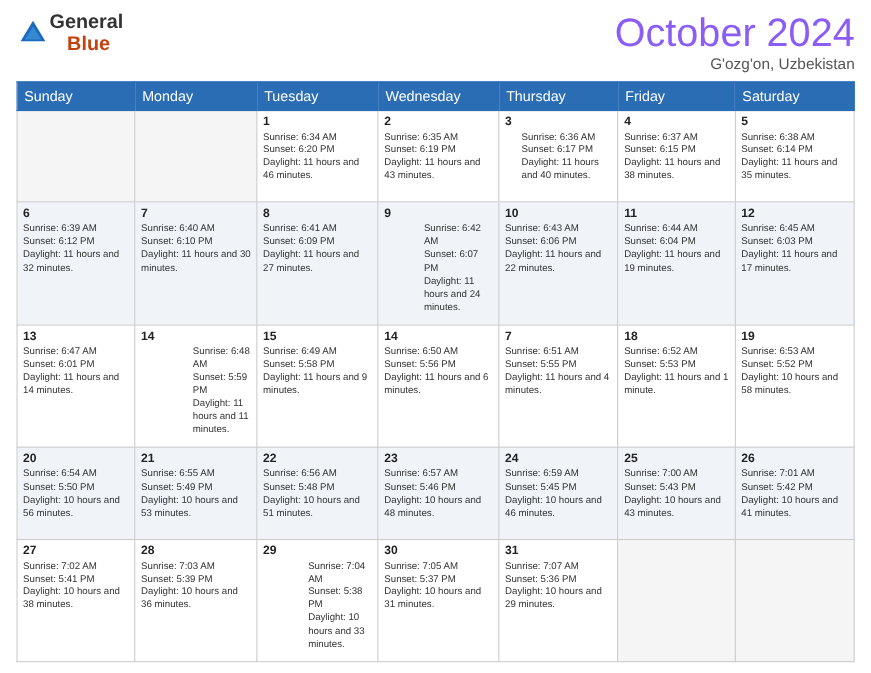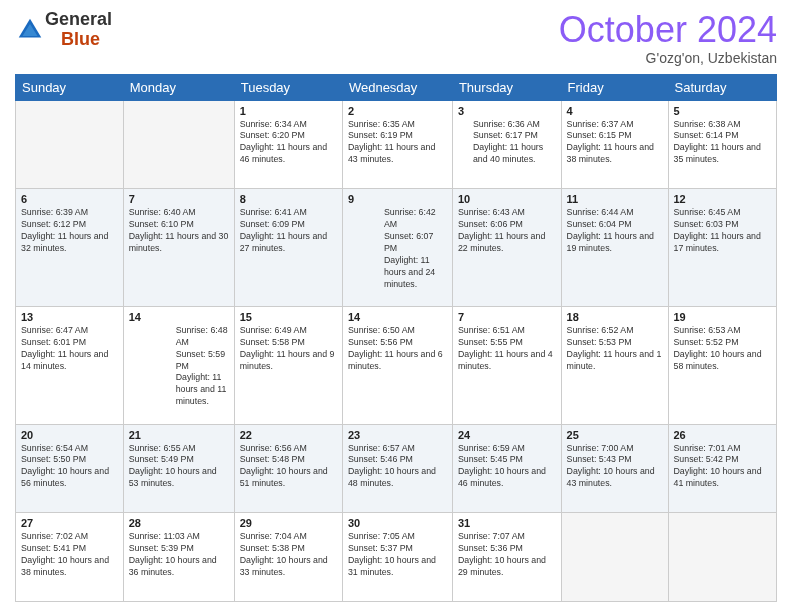--- a/index.html
+++ b/index.html
@@ -295,27 +295,27 @@
         </tr>
         <tr>
           <td>
             <div class="day-num">27</div>
             <div class="day-info" style="white-space: pre-line;">Sunrise: 7:02 AM
 Sunset: 5:41 PM
 Daylight: 10 hours and 38 minutes.</div>
           </td>
           <td>
             <div class="day-num">28</div>
-            <div class="day-info" style="white-space: pre-line;">Sunrise: 11:03 AM
+            <div class="day-info" style="white-space: pre-line;">Sunrise: 7:03 AM
 Sunset: 5:39 PM
 Daylight: 10 hours and 36 minutes.</div>
           </td>
           <td>
             <div class="day-num">29</div>
-            <div class="day-info" style="white-space: pre-line;">Sunrise: 7:04 AM
+            <div class="day-info" style="white-space: pre-line; margin-left: 41px;">Sunrise: 7:04 AM
 Sunset: 5:38 PM
 Daylight: 10 hours and 33 minutes.</div>
           </td>
           <td>
             <div class="day-num">30</div>
             <div class="day-info" style="white-space: pre-line;">Sunrise: 7:05 AM
 Sunset: 5:37 PM
 Daylight: 10 hours and 31 minutes.</div>
           </td>
           <td>

